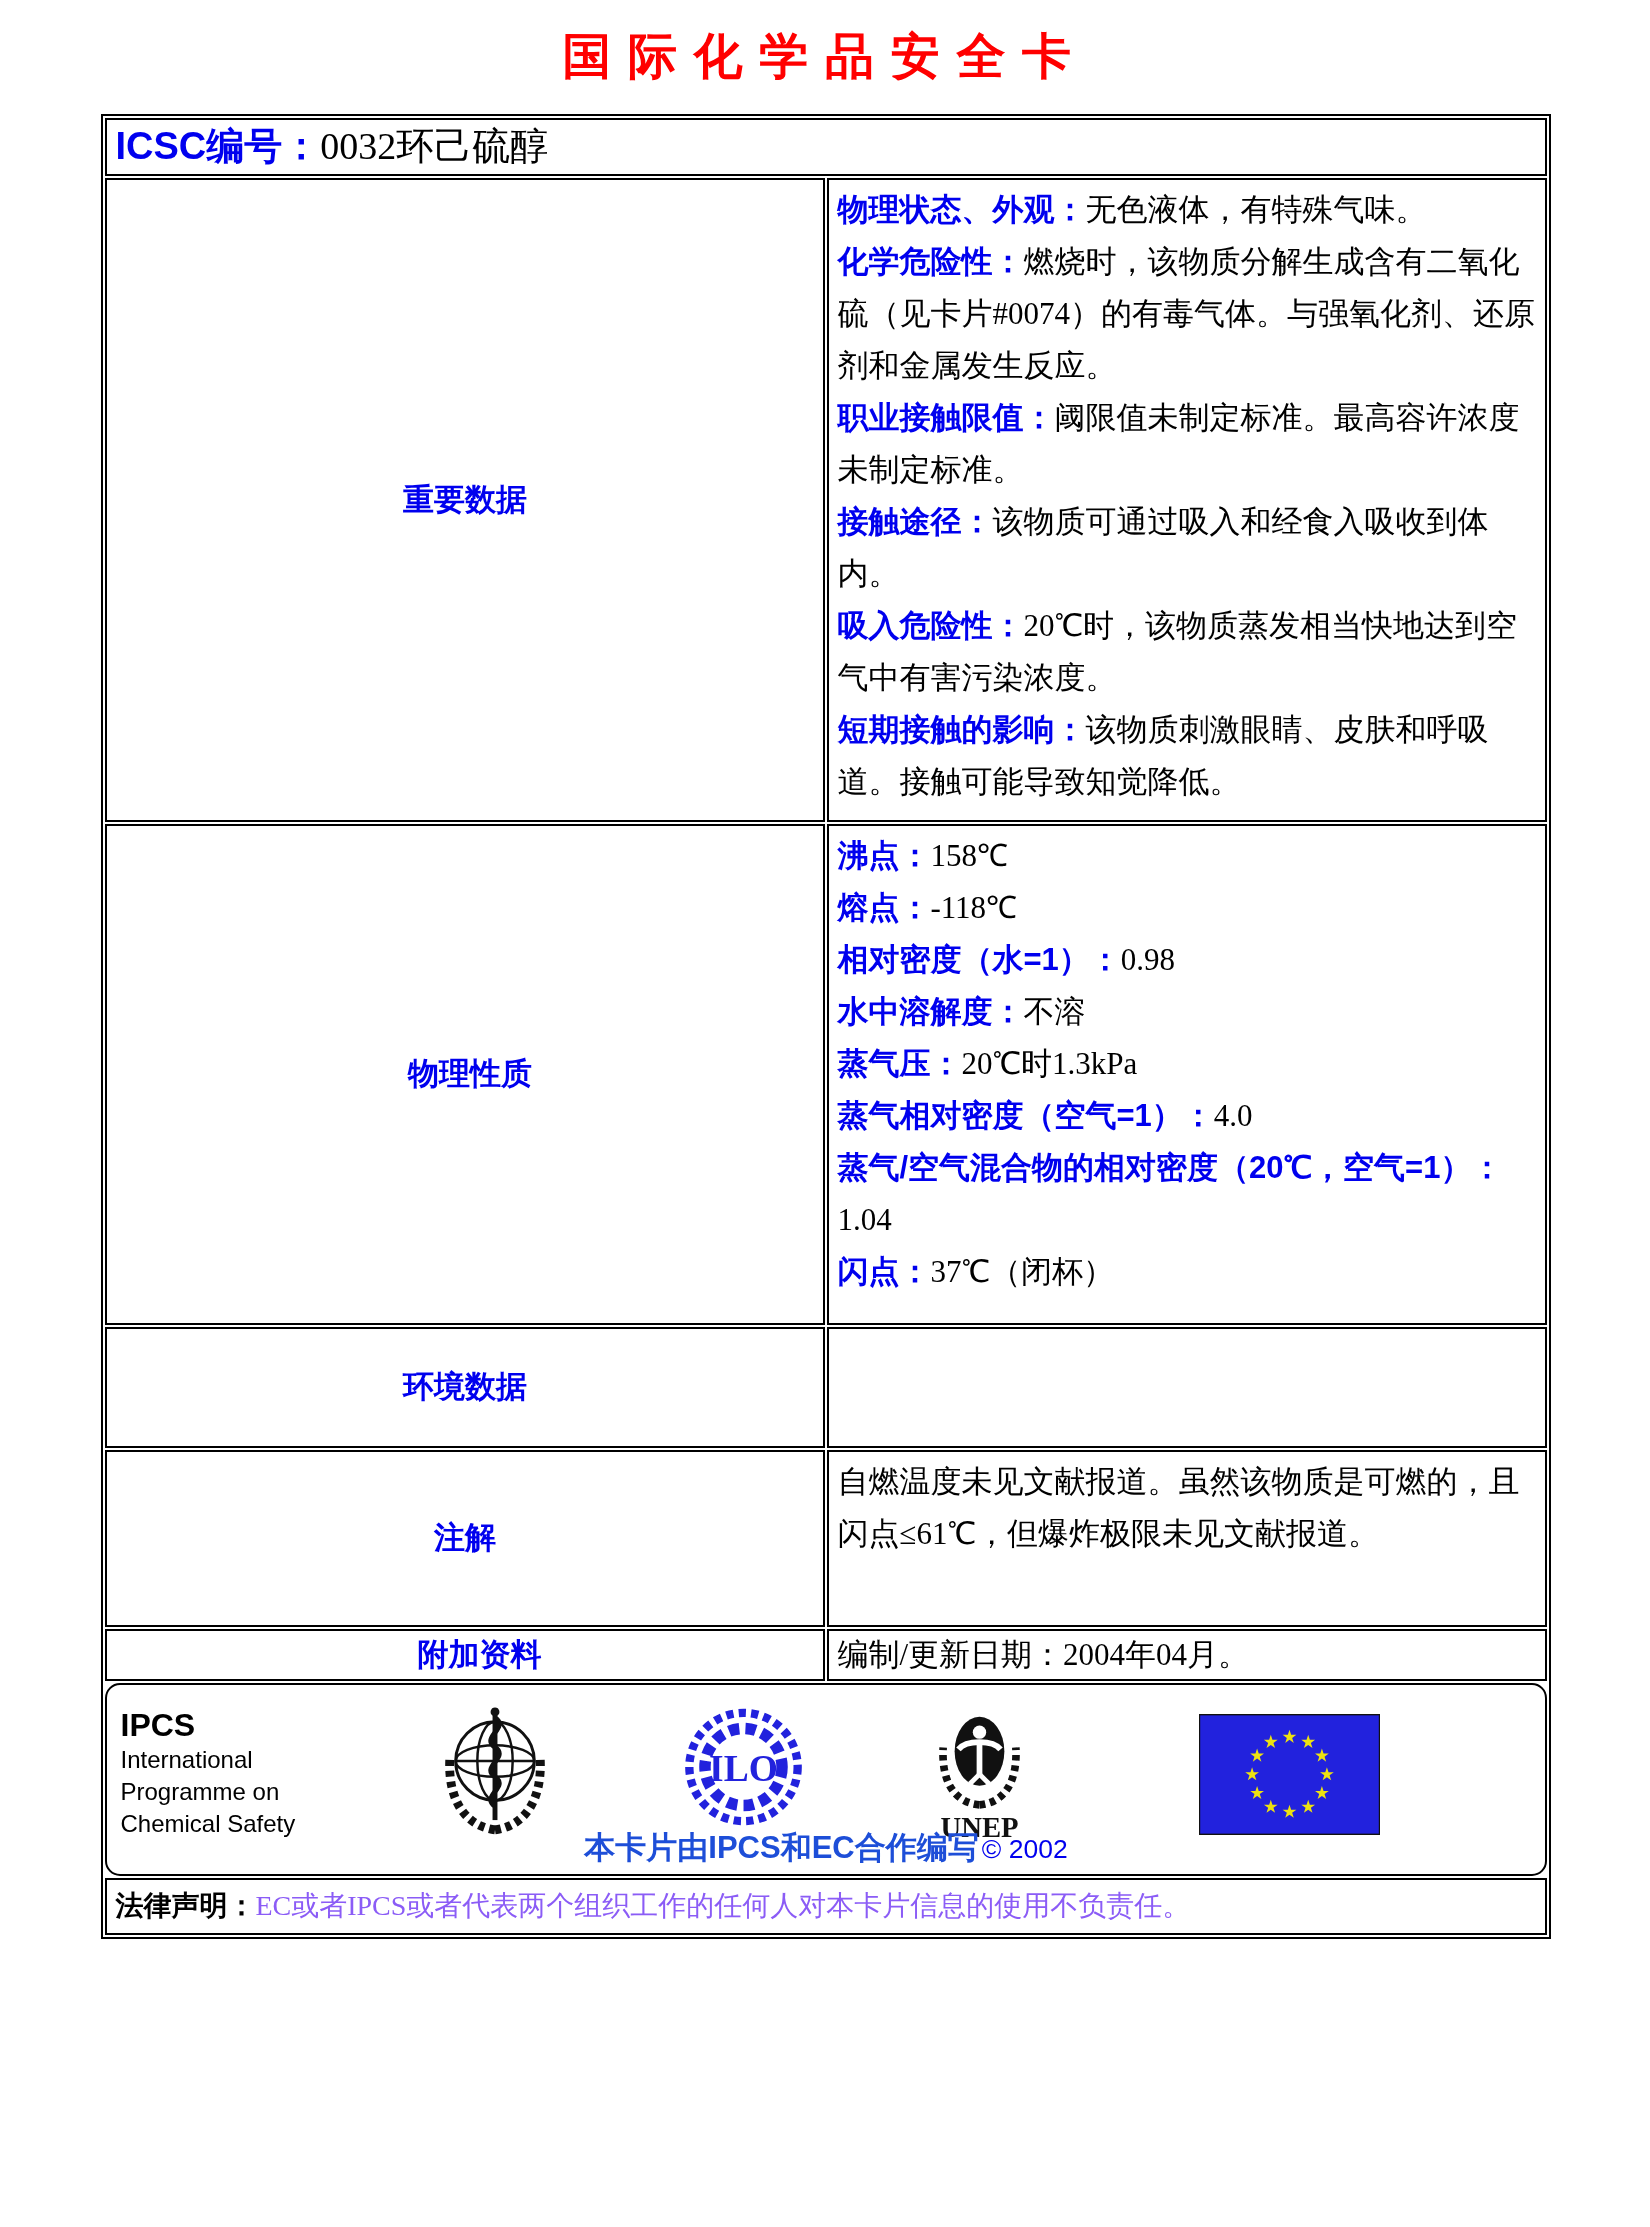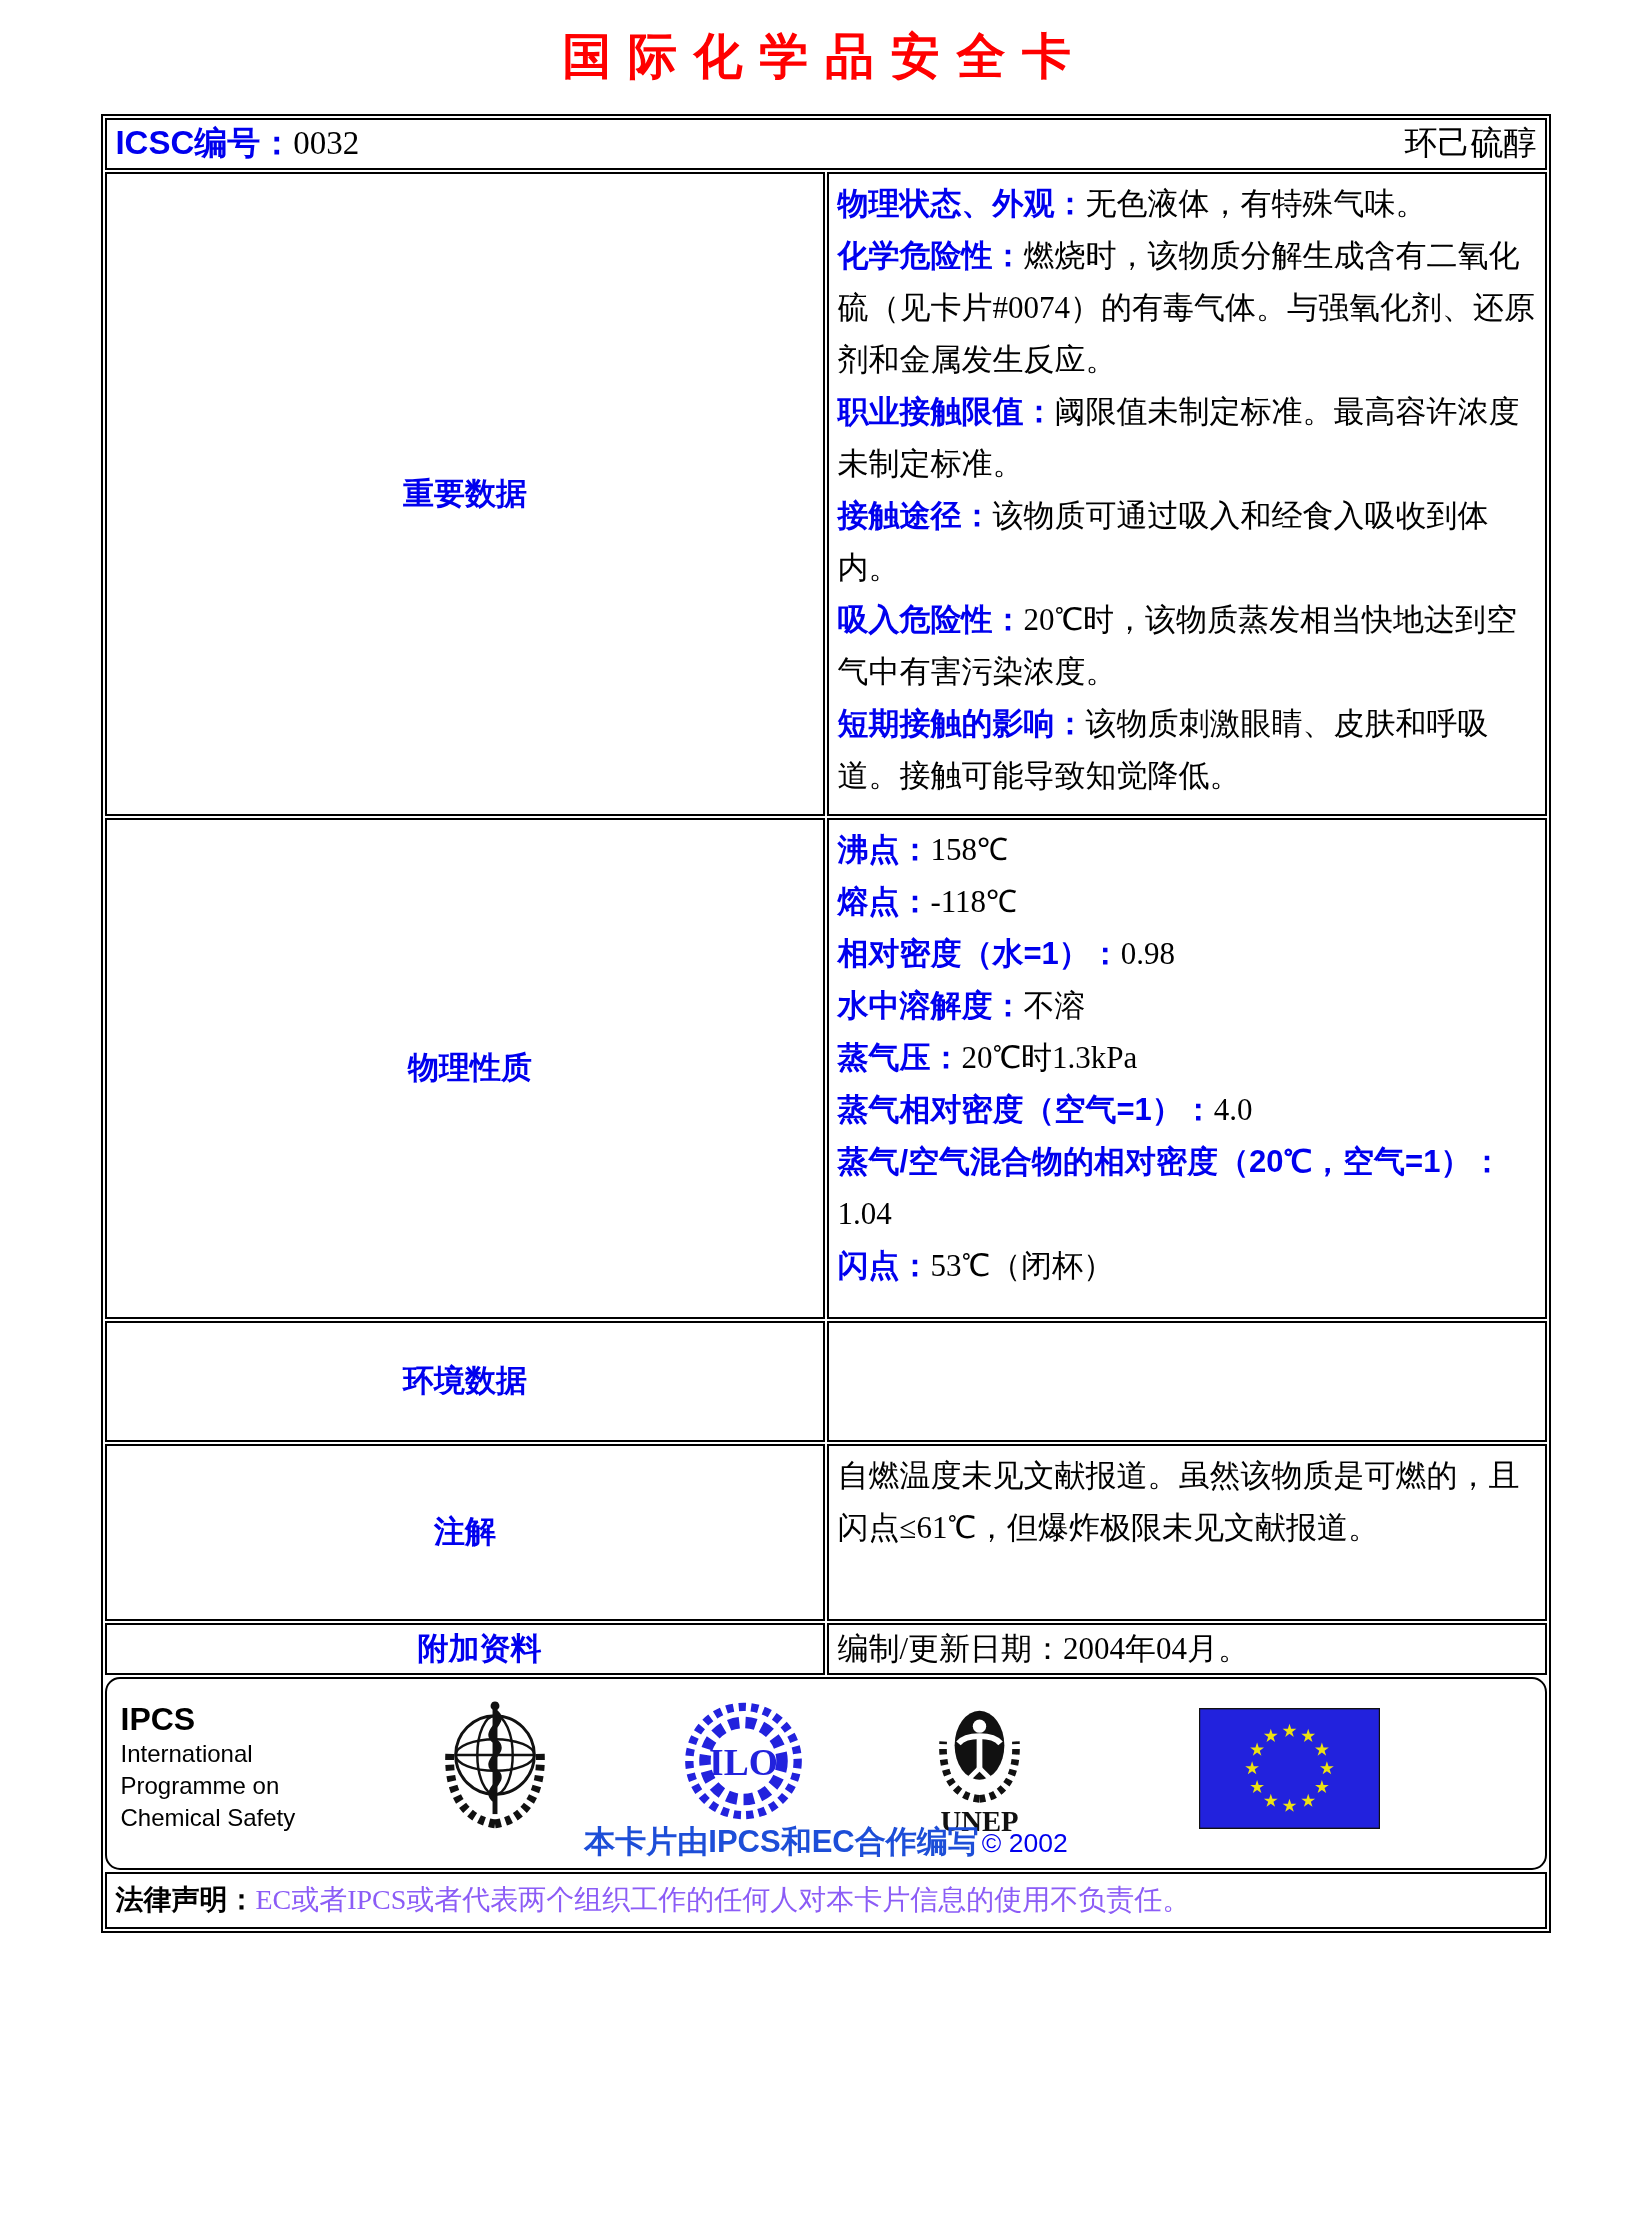--- a/index.html
+++ b/index.html
@@ -13,21 +13,21 @@
              table-layout:fixed;}
   td{border:2.1px solid #000;background:#fff;}
   td.lab{width:243px;text-align:center;vertical-align:middle;
          color:#0000EE;font-weight:bold;font-size:31px;
          font-family:"Liberation Sans",sans-serif;}
   td.content{vertical-align:top;padding:4.2px 8.4px;font-size:31px;line-height:52px;}
   td.mid{vertical-align:middle;padding:1.4px 8.4px;font-size:31px;}
   .field{margin:0;}
   .flabel{color:#0000EE;font-weight:bold;font-family:"Liberation Sans",sans-serif;}
   .ftext{color:#000;font-family:"Liberation Serif",serif;}
-  .hdr{display:flex;justify-content:space-between;align-items:center;font-size:33px;}
+  .hdr{display:flex;align-items:center;font-size:38px;}
   .hdr .num{color:#000;font-family:"Liberation Serif",serif;}
   .hdr .name{color:#000;font-family:"Liberation Serif",serif;}
   .footer-wrap{position:relative;width:100%;height:183px;}
   .ipcs-block{position:absolute;left:12.5px;top:18px;color:#000;}
   .ipcs-title{font-size:32px;font-weight:bold;line-height:38px;}
   .ipcs-line{font-size:24px;line-height:32px;}
   .logo{position:absolute;}
   .caption{position:absolute;left:0;right:0;bottom:1.4px;text-align:center;}
   .cap-main{color:#1d4ed8;font-weight:bold;font-size:31px;
             font-family:"Liberation Sans",sans-serif;}
@@ -72,21 +72,21 @@
     <tr>
       <td class="lab" style="height:495px;padding-left:11px;">物理性质</td>
       <td class="content">
         <p class="field"><span class="flabel">沸点：</span><span class="ftext">158℃</span></p>
         <p class="field"><span class="flabel">熔点：</span><span class="ftext">-118℃</span></p>
         <p class="field"><span class="flabel">相对密度（水=1）：</span><span class="ftext">0.98</span></p>
         <p class="field"><span class="flabel">水中溶解度：</span><span class="ftext">不溶</span></p>
         <p class="field"><span class="flabel">蒸气压：</span><span class="ftext">20℃时1.3kPa</span></p>
         <p class="field"><span class="flabel">蒸气相对密度（空气=1）：</span><span class="ftext">4.0</span></p>
         <p class="field"><span class="flabel">蒸气/空气混合物的相对密度（20℃，空气=1）：</span><span class="ftext">1.04</span></p>
-        <p class="field"><span class="flabel">闪点：</span><span class="ftext">53℃（闭杯）</span></p>
+        <p class="field"><span class="flabel">闪点：</span><span class="ftext">37℃（闭杯）</span></p>
       </td>
     </tr>
 
     <tr>
       <td class="lab" style="height:115px;">环境数据</td>
       <td class="content"></td>
     </tr>
 
     <tr>
       <td class="lab" style="height:171px;">注解</td>

